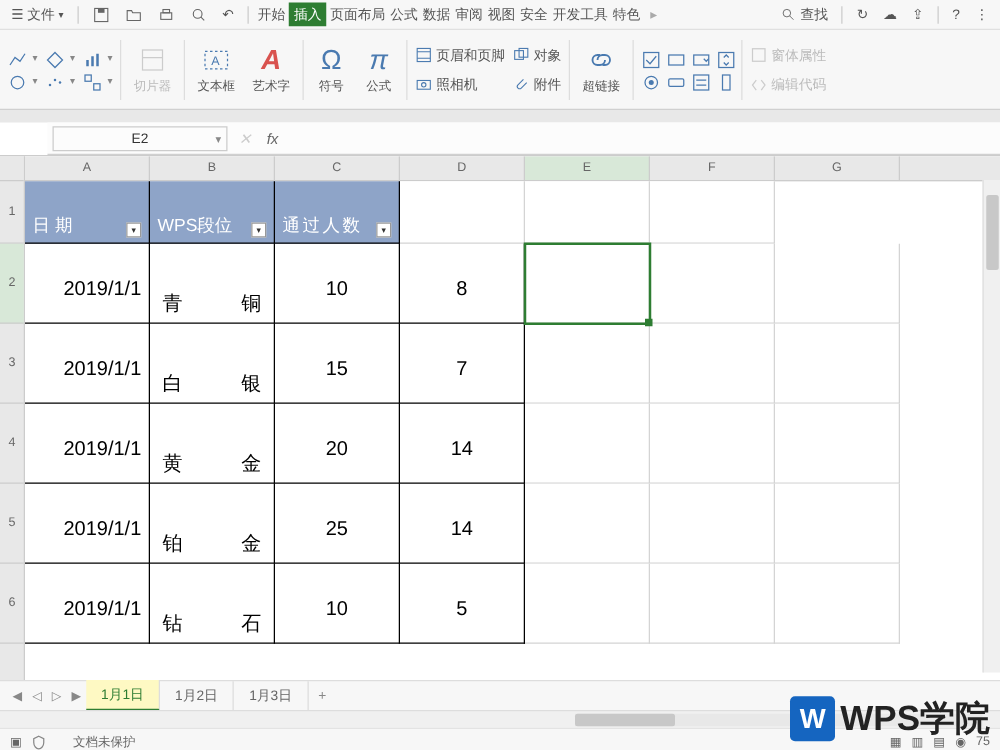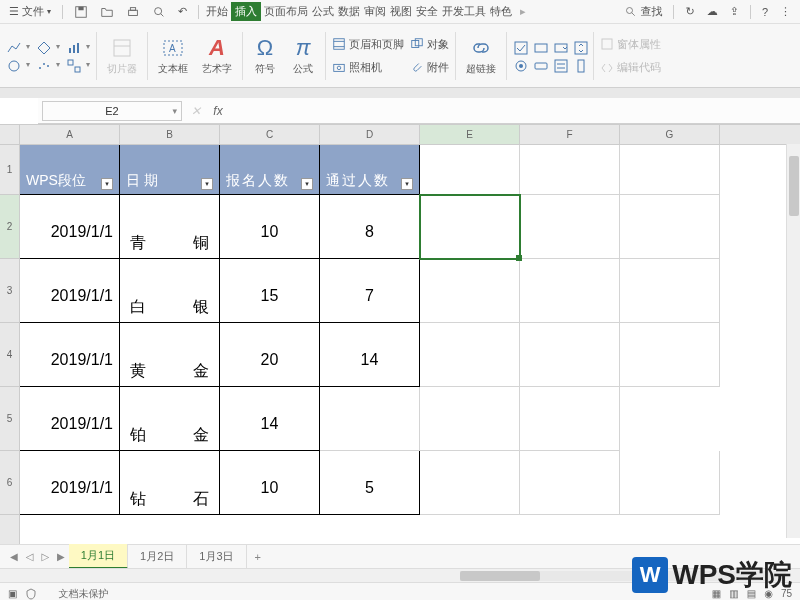--- a/index.html
+++ b/index.html
@@ -345,29 +345,25 @@
       <div class="col-h">B</div>
       <div class="col-h">C</div>
       <div class="col-h">D</div>
       <div class="col-h selected">E</div>
       <div class="col-h">F</div>
       <div class="col-h">G</div>
     </div>
     <div class="rows">
       <div class="data-row header">
         <div class="cell header">
-            <span style="letter-spacing:0;">WPS段位</span>
-            <span class="filter-btn">▾</span>
-          </div>
-        <div class="cell header">
             <span>日期</span>
             <span class="filter-btn">▾</span>
           </div>
         <div class="cell header">
-            <span style="letter-spacing:2px;">报名人数</span>
+            <span style="letter-spacing:0;">WPS段位</span>
             <span class="filter-btn">▾</span>
           </div>
         <div class="cell header">
             <span style="letter-spacing:2px;">通过人数</span>
             <span class="filter-btn">▾</span>
           </div>
         <div class="cell empty"></div>
         <div class="cell empty"></div>
         <div class="cell empty"></div>
       </div>
@@ -406,20 +402,21 @@
         <div class="cell empty"></div>
         <div class="cell empty"></div>
         <div class="cell empty"></div>
       </div>
       <div class="data-row">
         <div class="cell date">2019/1/1</div>
         <div class="cell text">
             <span>铂</span>
             <span>金</span>
           </div>
+        <div class="cell">25</div>
         <div class="cell">14</div>
         <div class="cell empty"></div>
         <div class="cell empty"></div>
         <div class="cell empty"></div>
       </div>
       <div class="data-row">
         <div class="cell date">2019/1/1</div>
         <div class="cell text">
             <span>钻</span>
             <span>石</span>

